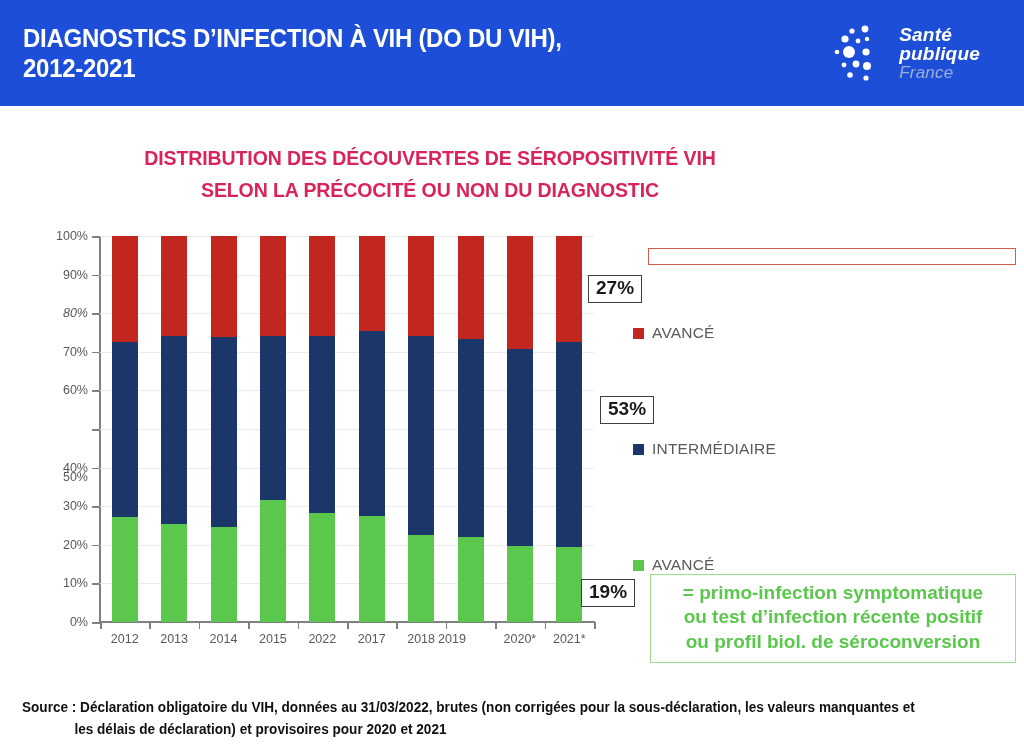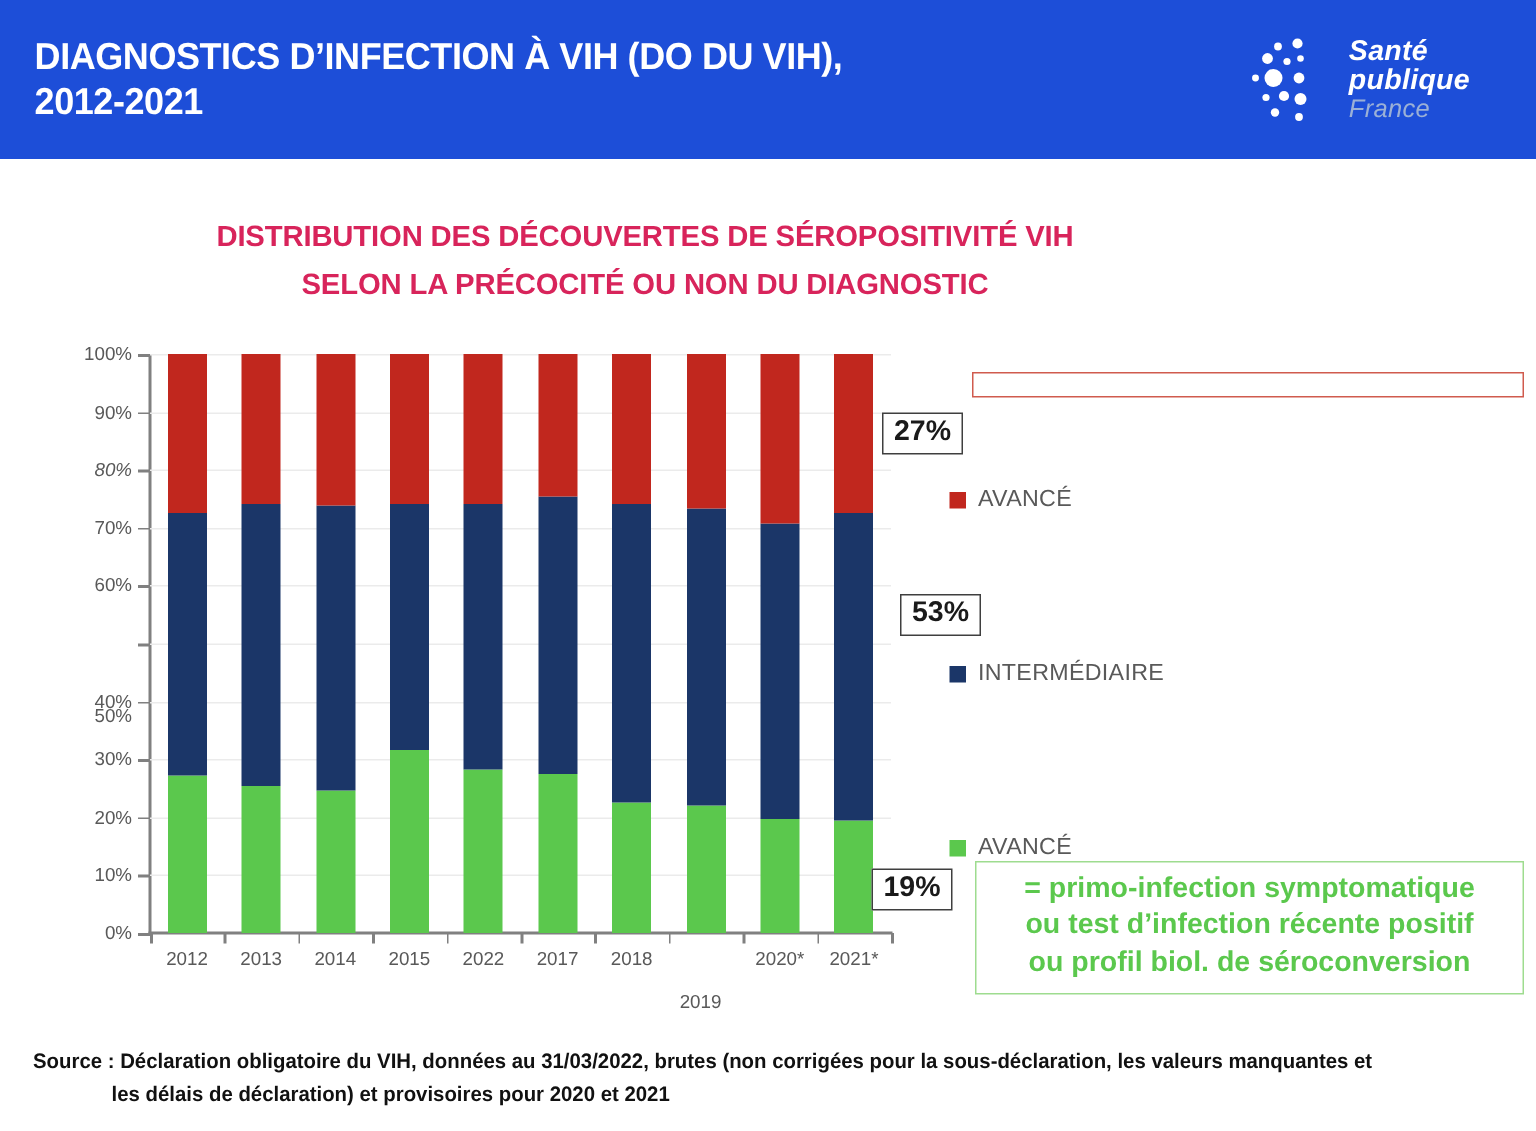--- a/index.html
+++ b/index.html
@@ -276,21 +276,21 @@
         <div class="xlabel" style="left: 193.5px;">2014</div>
         <div class="xtick" style="left: 297.6px;"></div>
         <div class="xlabel" style="left: 242.9px;">2015</div>
         <div class="xtick" style="left: 347px;"></div>
         <div class="xlabel" style="left: 292.3px;">2022</div>
         <div class="xtick" style="left: 396.4px;"></div>
         <div class="xlabel" style="left: 341.7px;">2017</div>
         <div class="xtick" style="left: 445.8px;"></div>
         <div class="xlabel" style="left: 391.1px;">2018</div>
         <div class="xtick" style="left: 495.2px;"></div>
-        <div class="xlabel" style="left: 437px; margin-top: 29px;">2019</div>
+        <div class="xlabel" style="left: 422px;">2019</div>
         <div class="xtick" style="left: 544.6px;"></div>
         <div class="xlabel" style="left: 489.9px;">2020*</div>
         <div class="xtick" style="left: 594px;"></div>
         <div class="xlabel" style="left: 539.3px;">2021*</div>
         <div class="xtick" style="left: 100px;"></div>
       </div>
   </div>
 
   <div class="callout" style="left:588px; top:275px;">27%</div>
   <div class="callout" style="left:600px; top:396px;">53%</div>

